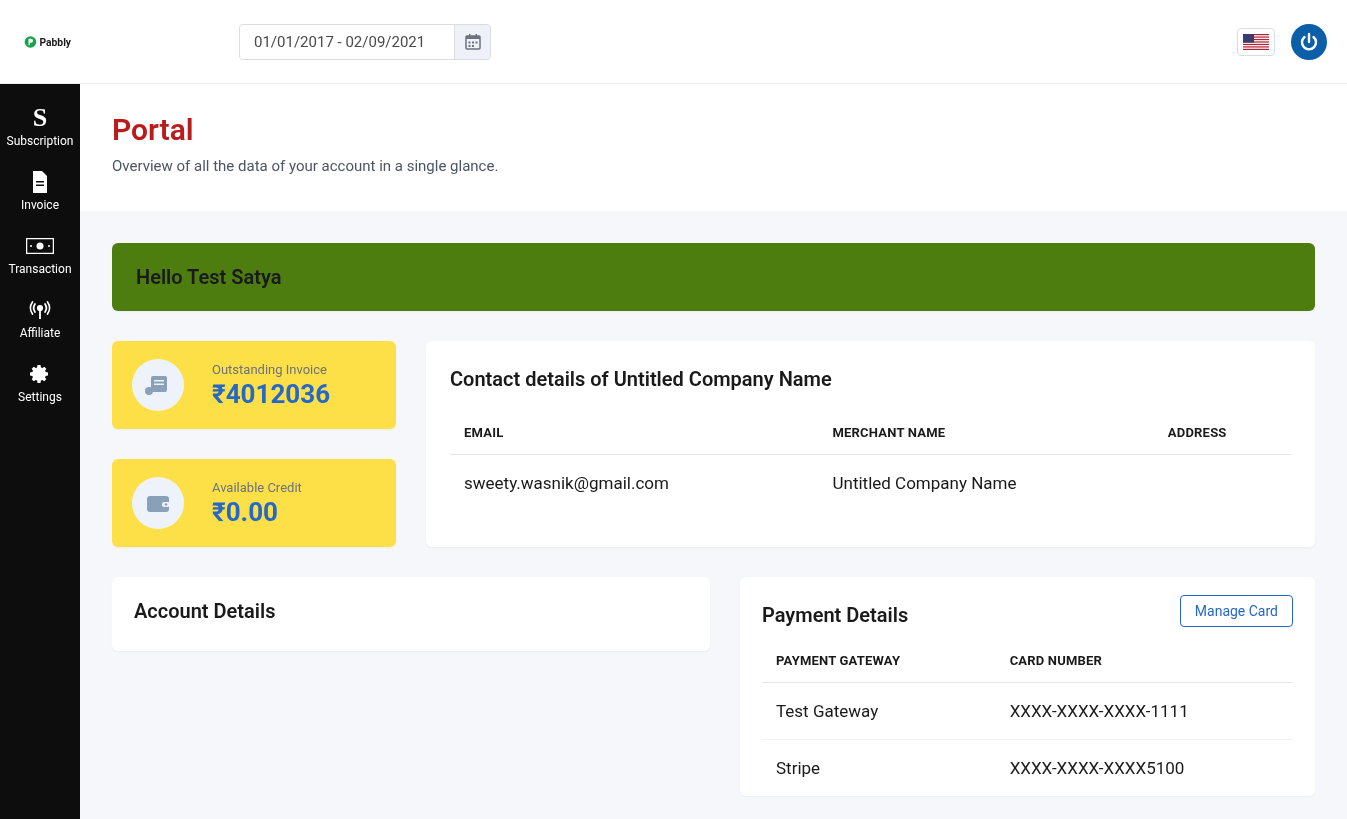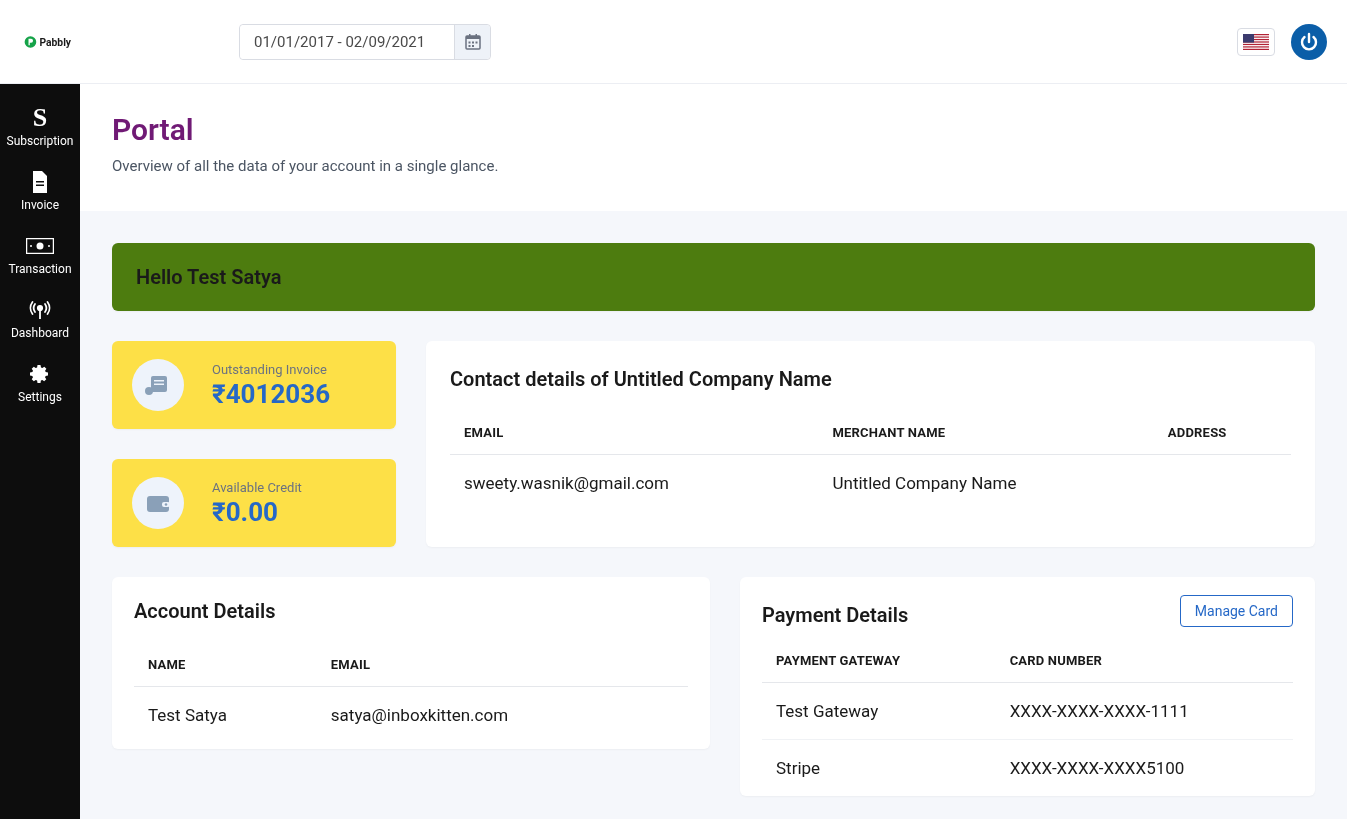--- a/index.html
+++ b/index.html
@@ -17,21 +17,21 @@
 
     
     .sidebar { position:absolute; left:0; top:84px; bottom:0; width:80px; background:#0d0d0d; display:flex; flex-direction:column; align-items:center; padding-top:12px; }
     .side-item { width:80px; color:#fff; display:flex; flex-direction:column; align-items:center; gap:4px; padding:10px 0 12px; cursor:pointer; }
     .side-label { font-size:12px; }
     .side-icon { height:24px; display:flex; align-items:center; justify-content:center;}
 
     
     .main { position:absolute; left:80px; top:84px; right:0; bottom:0; background:#f5f7fb; overflow:auto; }
     .page-head { background:#fff; padding:28px 32px 36px; }
-    .page-title { font-size:30px; font-weight:600; margin-bottom:10px; color:#701a75; }
+    .page-title { font-size:30px; font-weight:600; margin-bottom:10px; color:#b91c1c; }
     .page-sub { font-size:15px; color:#4b5563; }
 
     .content { padding:32px; }
 
     .greeting-card { background:#4d7c0f; border-radius:6px; padding:22px 24px; font-size:20px; font-weight:600; margin-bottom:30px; box-shadow:0 1px 2px rgba(0,0,0,0.04); }
 
     .row1 { display:flex; gap:30px; margin-bottom:30px; }
     .metrics-col { width:284px; display:flex; flex-direction:column; gap:30px; }
     .metric-card { background:#fde047; border-radius:6px; padding:18px 20px; display:flex; align-items:center; gap:28px; box-shadow:0 1px 2px rgba(0,0,0,0.04); }
     .metric-icon { width:52px; height:52px; border-radius:50%; background:#eef3fb; display:flex; align-items:center; justify-content:center; }
@@ -131,21 +131,21 @@
   </div>
   <div class="side-item">
     <span class="side-icon">
       <svg width="22" height="22" viewBox="0 0 22 22" fill="none" stroke="#fff" stroke-width="1.8">
           <circle cx="11" cy="9" r="2.2" fill="#fff"></circle>
           <path d="M6 5a7 7 0 0 0 0 8M16 5a7 7 0 0 1 0 8" stroke-linecap="round"></path>
           <path d="M3.5 3a10 10 0 0 0 0 12M18.5 3a10 10 0 0 1 0 12" stroke-linecap="round"></path>
           <path d="M11 11v9"></path>
         </svg>
     </span>
-    <span class="side-label">Dashboard</span>
+    <span class="side-label">Affiliate</span>
   </div>
   <div class="side-item">
     <span class="side-icon">
       <svg width="20" height="20" viewBox="0 0 20 20" fill="#fff">
           <path d="M10 6.5A3.5 3.5 0 1 0 10 13.5 3.5 3.5 0 0 0 10 6.5zM18 11.5v-3l-2.3-.4a6 6 0 0 0-.6-1.4l1.3-1.9-2.1-2.1L12.4 4a6 6 0 0 0-1.4-.6L10.5 1h-3l-.4 2.4a6 6 0 0 0-1.4.6L3.8 2.7 1.7 4.8 3 6.7a6 6 0 0 0-.6 1.4L0 8.5v3l2.4.4a6 6 0 0 0 .6 1.4l-1.3 1.9 2.1 2.1 1.9-1.3a6 6 0 0 0 1.4.6l.4 2.4h3l.4-2.4a6 6 0 0 0 1.4-.6l1.9 1.3 2.1-2.1-1.3-1.9a6 6 0 0 0 .6-1.4z"></path>
         </svg>
     </span>
     <span class="side-label">Settings</span>
   </div>
 </nav>
@@ -207,34 +207,20 @@
             <td></td>
           </tr>
             </tbody>
         </table>
       </div>
     </div>
 
     <div class="row2">
       <div class="account-card">
         <div class="card-title">Account Details</div>
-        <table>
-          <thead>
-              <tr>
-            <th style="width:33%;">NAME</th>
-            <th>EMAIL</th>
-          </tr>
-            </thead>
-          <tbody>
-              <tr class="lastrow">
-            <td>Test Satya</td>
-            <td>satya@inboxkitten.com</td>
-          </tr>
-            </tbody>
-        </table>
       </div>
 
       <div class="payment-card">
         <div class="payment-head">
           <div class="card-title" style="margin-bottom:0;">Payment Details</div>
           <button class="manage-btn">Manage Card</button>
         </div>
         <table>
           <thead>
               <tr>

